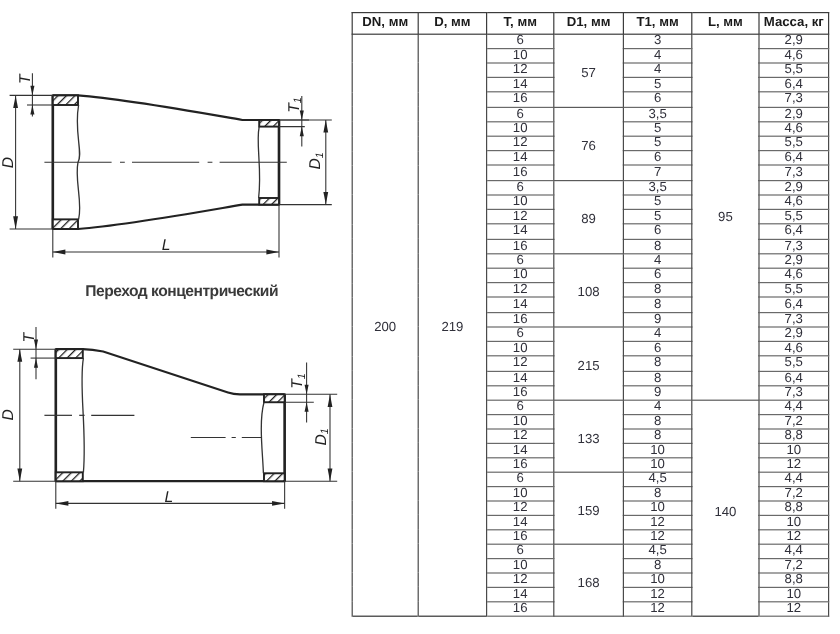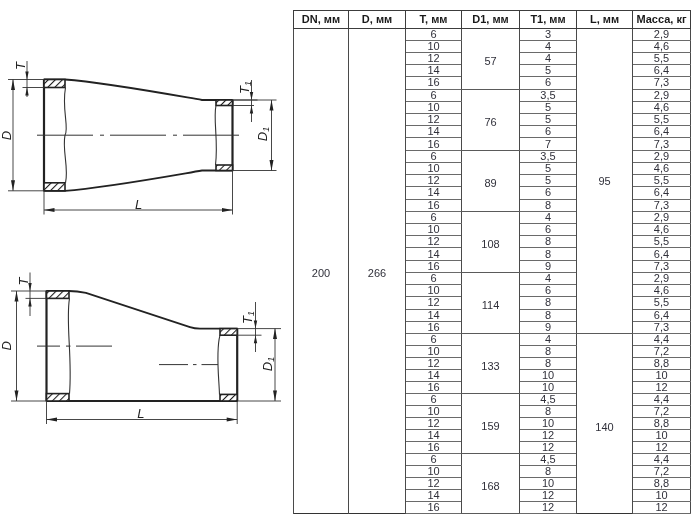--- a/index.html
+++ b/index.html
@@ -108,20 +108,21 @@
 <polygon points="275.0,328.6 273.0,339.1 277.0,339.1" fill="#222"></polygon>
 <polygon points="275.0,401.0 277.0,390.5 273.0,390.5" fill="#222"></polygon>
 <text x="271.5" y="364" transform="rotate(-90 271.5 364)" font-family="Liberation Sans, sans-serif" font-size="13" font-style="italic" fill="#222" text-anchor="middle"><tspan>D</tspan><tspan font-size="9" dy="2">1</tspan></text>
 <line x1="46.5" y1="401.0" x2="46.5" y2="424" stroke="#333" stroke-width="0.9"></line>
 <line x1="237.2" y1="401.0" x2="237.2" y2="424" stroke="#333" stroke-width="0.9"></line>
 <line x1="46.5" y1="419.5" x2="237.2" y2="419.5" stroke="#333" stroke-width="0.9"></line>
 <polygon points="46.5,419.5 57.0,421.5 57.0,417.5" fill="#222"></polygon>
 <polygon points="237.2,419.5 226.7,417.5 226.7,421.5" fill="#222"></polygon>
 <text x="140.8" y="418" font-family="Liberation Sans, sans-serif" font-size="13" font-style="italic" fill="#222" text-anchor="middle"><tspan>L</tspan></text>
 </svg>
+<div class="cap" style="left:71px;top:236px;">Переход концентрический</div>
 <div id="tblwrap">
 <table>
 <colgroup>
           <col class="c0">
           <col class="c1">
           <col class="c2">
           <col class="c3">
           <col class="c4">
           <col class="c5">
           <col class="c6">
@@ -131,21 +132,21 @@
             <th>DN, мм</th>
             <th>D, мм</th>
             <th>T, мм</th>
             <th>D1, мм</th>
             <th>T1, мм</th>
             <th>L, мм</th>
             <th>Масса, кг</th>
           </tr>
 <tr class="a">
             <td class="dn" rowspan="40">200</td>
-            <td class="dn" rowspan="40">266</td>
+            <td class="dn" rowspan="40">219</td>
             <td class="u">6</td>
             <td class="g" rowspan="5">57</td>
             <td class="u">3</td>
             <td class="l" rowspan="25">95</td>
             <td class="u">2,9</td>
           </tr>
 <tr class="a">
             <td class="u">10</td>
             <td class="u">4</td>
             <td class="u">4,6</td>
@@ -238,21 +239,21 @@
             <td class="u">8</td>
             <td class="u">6,4</td>
           </tr>
 <tr class="a">
             <td class="u">16</td>
             <td class="u">9</td>
             <td class="u">7,3</td>
           </tr>
 <tr class="a">
             <td class="u">6</td>
-            <td class="g" rowspan="5">114</td>
+            <td class="g" rowspan="5">215</td>
             <td class="u">4</td>
             <td class="u">2,9</td>
           </tr>
 <tr class="a">
             <td class="u">10</td>
             <td class="u">6</td>
             <td class="u">4,6</td>
           </tr>
 <tr class="a">
             <td class="u">12</td>

